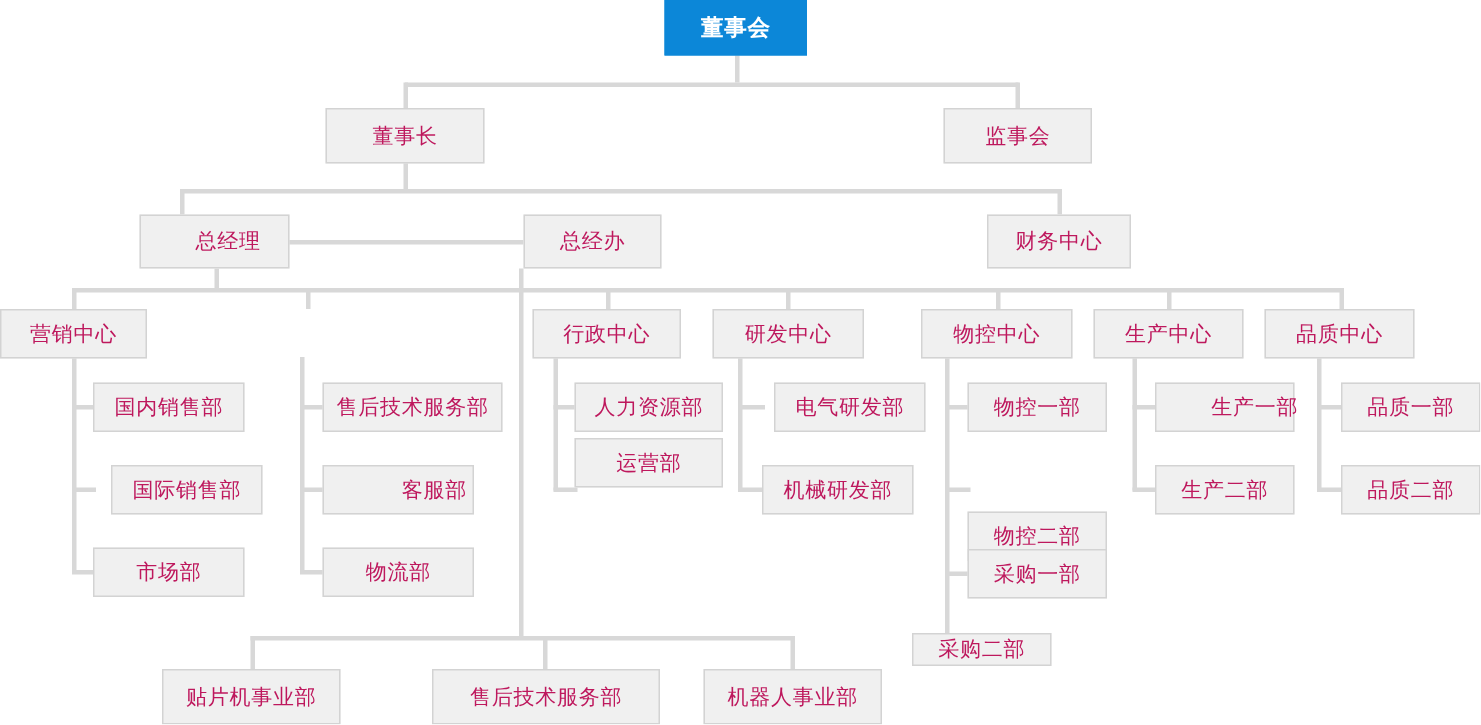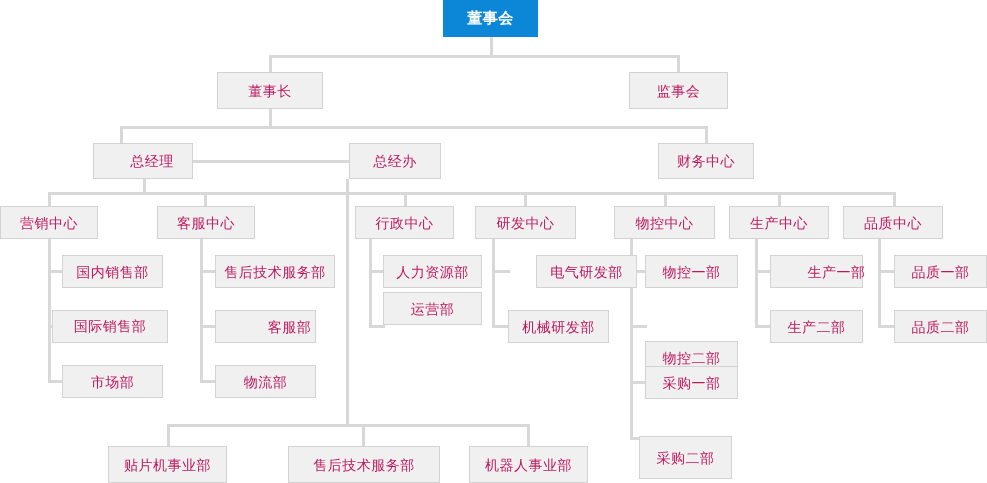--- a/index.html
+++ b/index.html
@@ -125,45 +125,44 @@
   <div class="node root" style="left:443px; top:0px; width:95px; height:37px;">董事会</div>
 
   <div class="node" style="left:217px; top:72px; width:106px; height:37px;">董事长</div>
   <div class="node" style="left:629px; top:72px; width:99px; height:37px;">监事会</div>
 
   <div class="node" style="left:93px; top:143px; width:100px; height:36px;padding-left:18px;">总经理</div>
   <div class="node" style="left:349px; top:143px; width:92px; height:36px;">总经办</div>
   <div class="node" style="left:658px; top:143px; width:96px; height:36px;">财务中心</div>
 
   <div class="node" style="left:0px; top:206px; width:98px; height:33px;">营销中心</div>
-  <div class="node" style="left:157px; top:206px; width:98px; height:33px;">客服中心</div>
   <div class="node" style="left:355px; top:206px; width:99px; height:33px;">行政中心</div>
   <div class="node" style="left:475px; top:206px; width:101px; height:33px;">研发中心</div>
   <div class="node" style="left:614px; top:206px; width:101px; height:33px;">物控中心</div>
   <div class="node" style="left:729px; top:206px; width:100px; height:33px;">生产中心</div>
   <div class="node" style="left:843px; top:206px; width:100px; height:33px;">品质中心</div>
 
   <div class="node" style="left:62px; top:255px; width:101px; height:33px;">国内销售部</div>
-  <div class="node" style="left:52px; top:310px; width:116px; height:33px;font-family:Liberation Mono, monospace;">国际销售部</div>
+  <div class="node" style="left:74px; top:310px; width:101px; height:33px;">国际销售部</div>
   <div class="node" style="left:62px; top:365px; width:101px; height:33px;">市场部</div>
 
   <div class="node" style="left:215px; top:255px; width:120px; height:33px;">售后技术服务部</div>
   <div class="node" style="left:215px; top:310px; width:101px; height:33px;padding-left:48px;">客服部</div>
   <div class="node" style="left:215px; top:365px; width:101px; height:33px;">物流部</div>
 
   <div class="node" style="left:383px; top:255px; width:99px; height:33px;">人力资源部</div>
   <div class="node" style="left:383px; top:292px; width:99px; height:33px;">运营部</div>
 
-  <div class="node" style="left:536px; top:255px; width:101px; height:33px;">电气研发部</div>
+  <div class="node" style="left:516px; top:255px; width:101px; height:33px;">电气研发部</div>
   <div class="node" style="left:508px; top:310px; width:101px; height:33px;">机械研发部</div>
 
   <div class="node" style="left:645px; top:255px; width:93px; height:33px;">物控一部</div>
   <div class="node" style="left:645px; top:310px; width:93px; height:33px;margin-top:31px;">物控二部</div>
   <div class="node" style="left:645px; top:366px; width:93px; height:33px;">采购一部</div>
-  <div class="node" style="left:639px; top:422px; width:93px; height:43px;margin-top:14px;">采购二部</div>
+  <div class="node" style="left:608px; top:422px; width:93px; height:22px;">采购二部</div>
 
   <div class="node" style="left:770px; top:255px; width:93px; height:33px;padding-left:40px;">生产一部</div>
   <div class="node" style="left:770px; top:310px; width:93px; height:33px;">生产二部</div>
 
   <div class="node" style="left:894px; top:255px; width:93px; height:33px;">品质一部</div>
   <div class="node" style="left:894px; top:310px; width:93px; height:33px;">品质二部</div>
 
   <div class="node" style="left:108px; top:446px; width:119px; height:37px;">贴片机事业部</div>
   <div class="node" style="left:288px; top:446px; width:152px; height:37px;">售后技术服务部</div>
   <div class="node" style="left:469px; top:446px; width:119px; height:37px;">机器人事业部</div>

